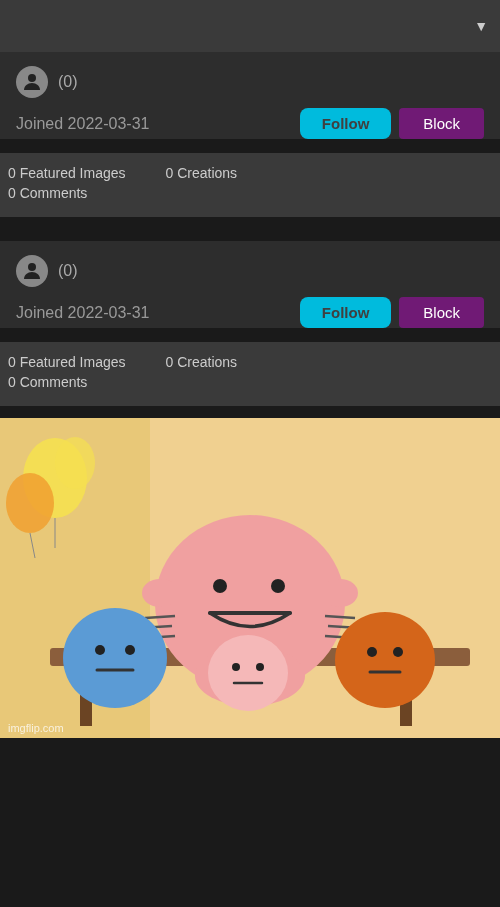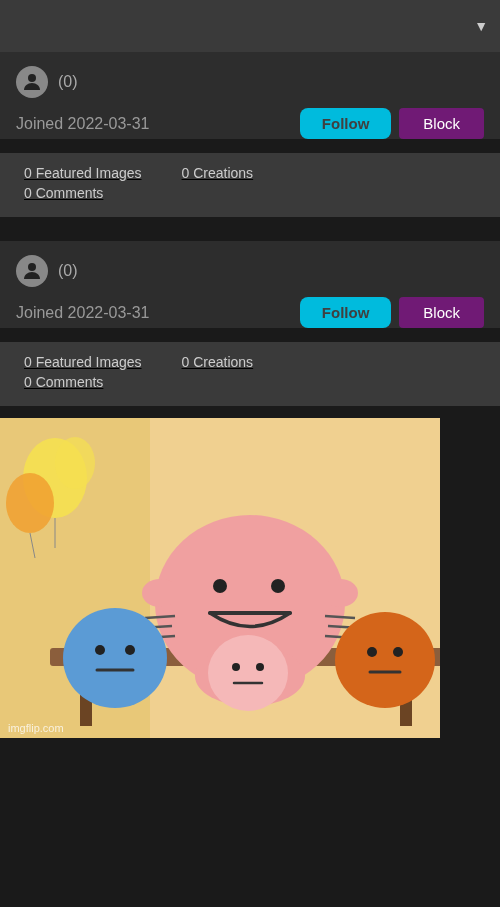--- a/index.html
+++ b/index.html
@@ -104,23 +104,22 @@
       padding: 7px 24px;
       border-radius: 4px;
       font-size: 15px;
       cursor: pointer;
       font-weight: 500;
     }
 
     
     .stats-box {
       background: #3a3a3a;
-      padding: 12px 24px;
+      padding: 12px 8px;
       margin-bottom: 12px;
-      text-decoration: underline;
     }
 
     .stats-row {
       display: flex;
       gap: 40px;
       margin-bottom: 4px;
     }
 
     .stat-item {
       color: #cccccc;
@@ -128,21 +127,21 @@
     }
 
     
     .card-separator {
       height: 12px;
       background: #1a1a1a;
     }
 
     
     .image-section {
-      width: 440px;
+      width: 500px;
       height: 320px;
       background: #f5c5a3;
       overflow: hidden;
       position: relative;
     }
   </style>
 </head>
 <body>
 
 <div class="top-bar">

